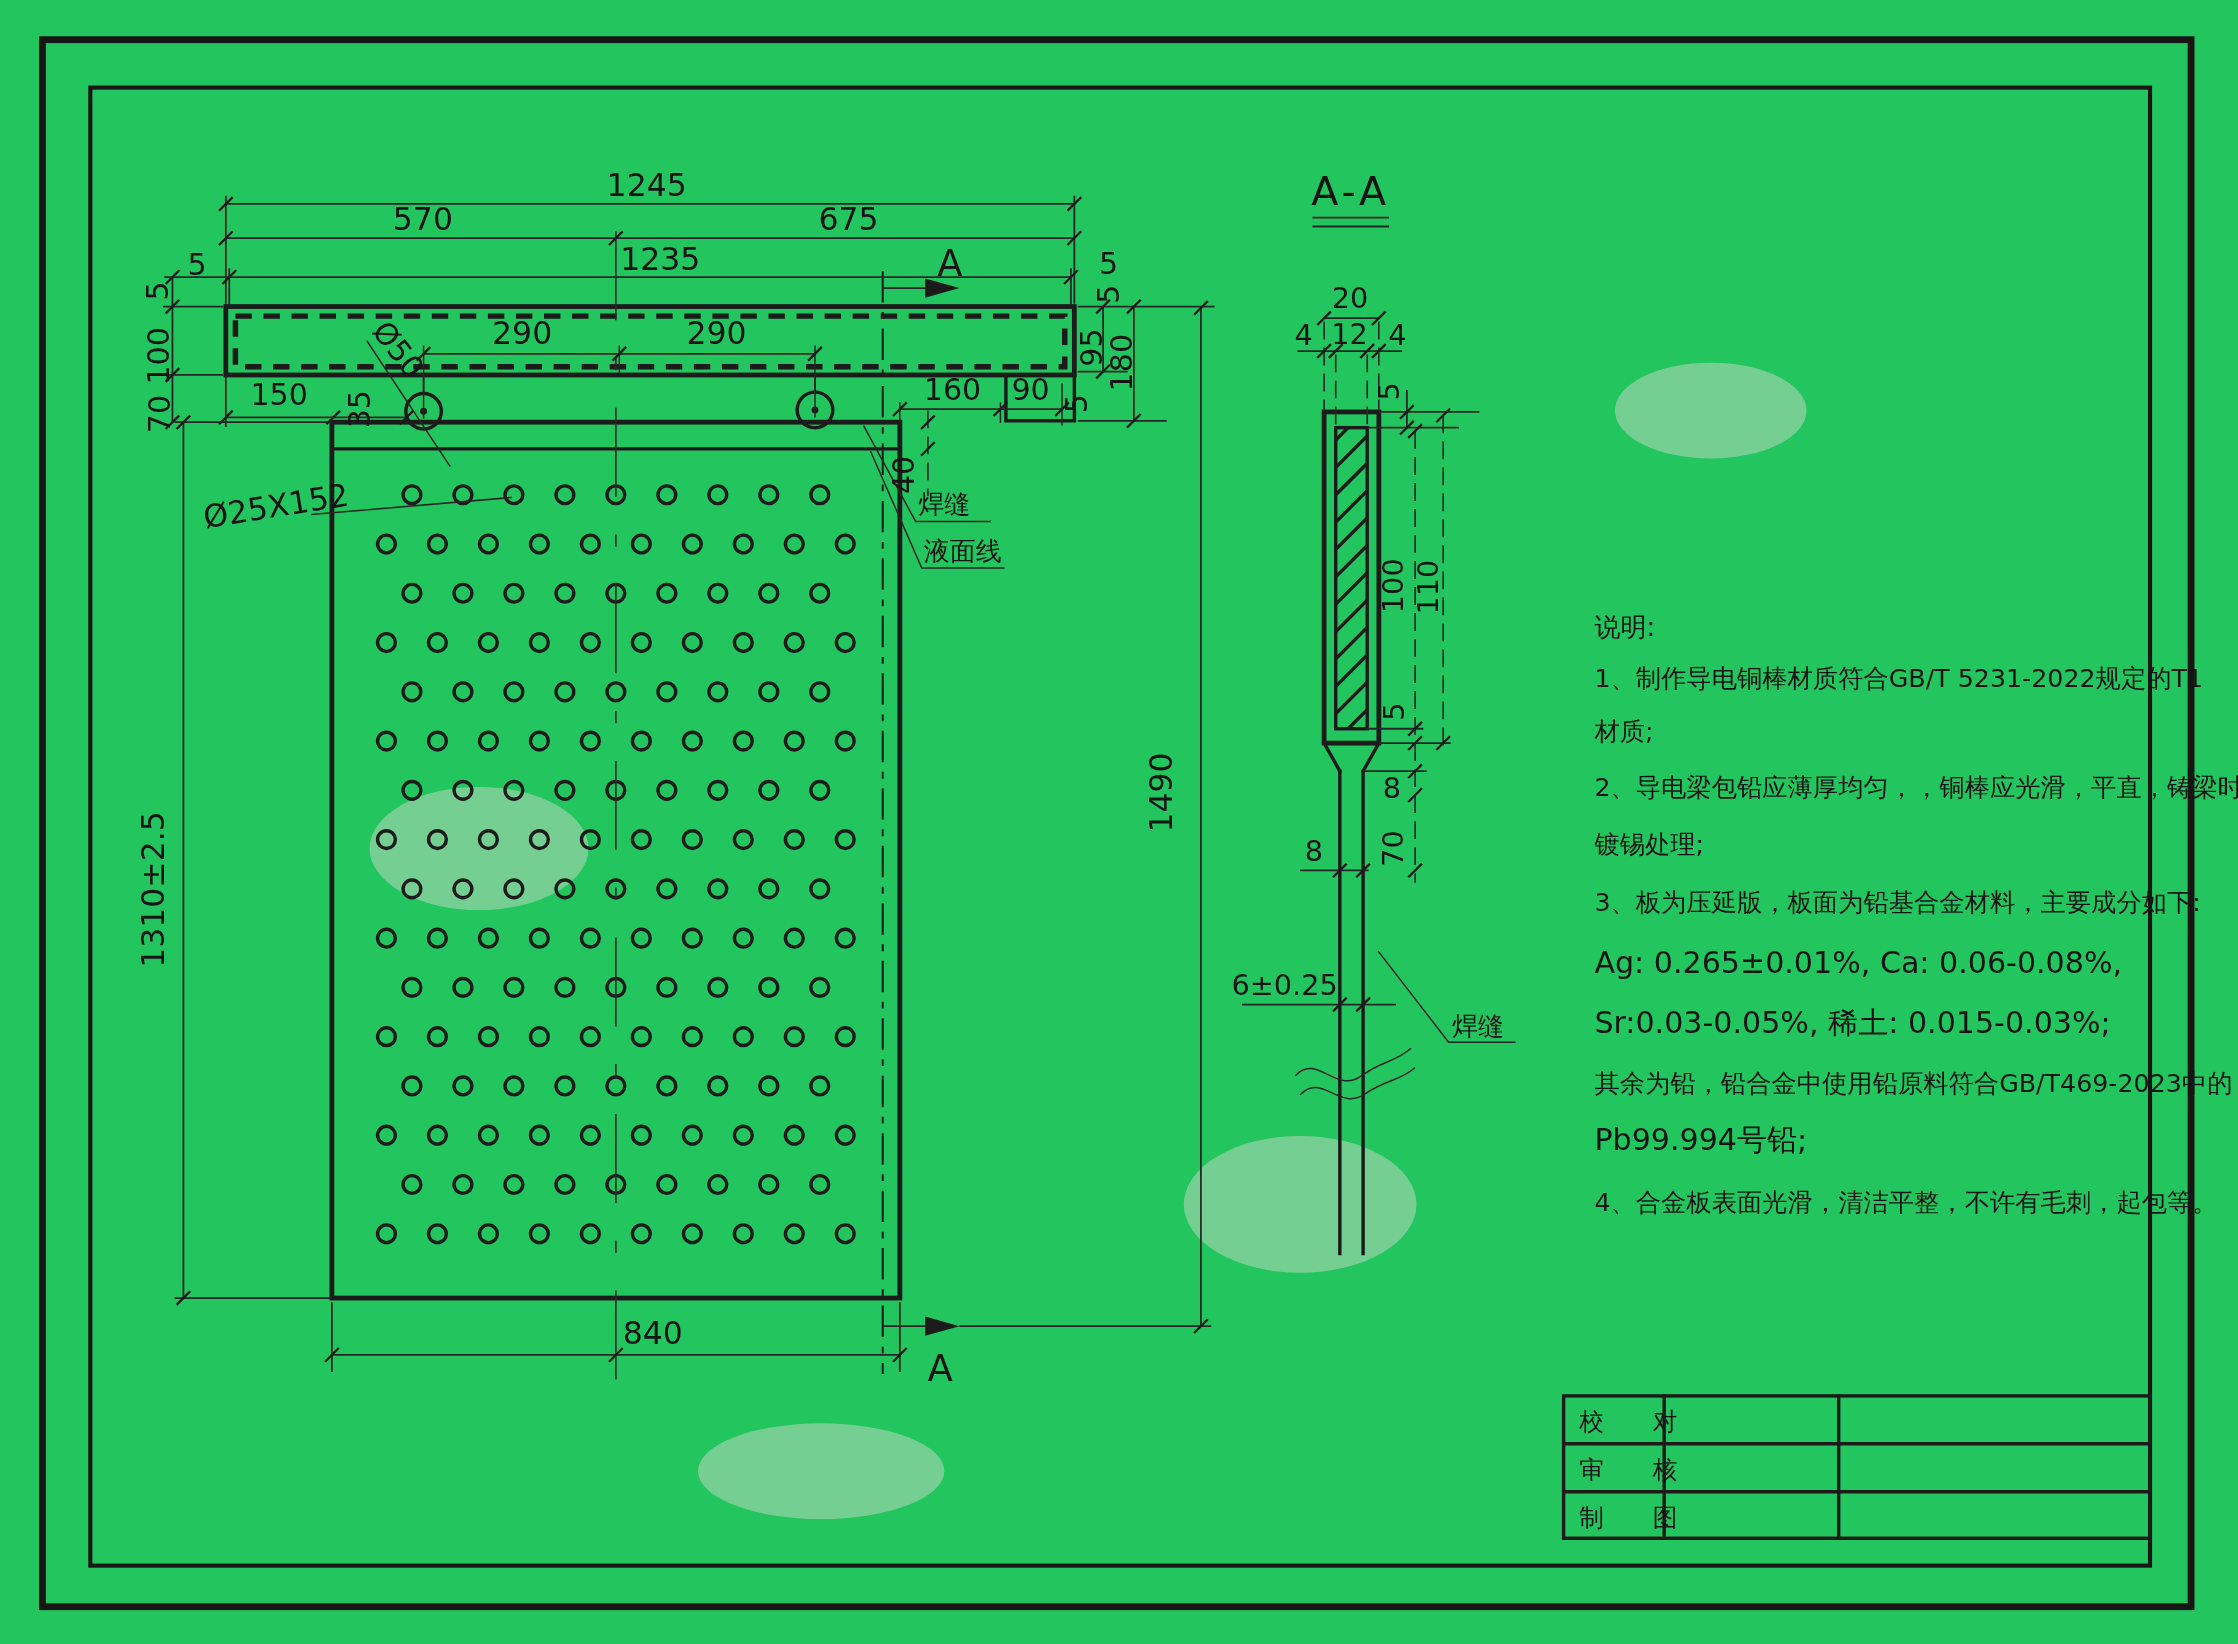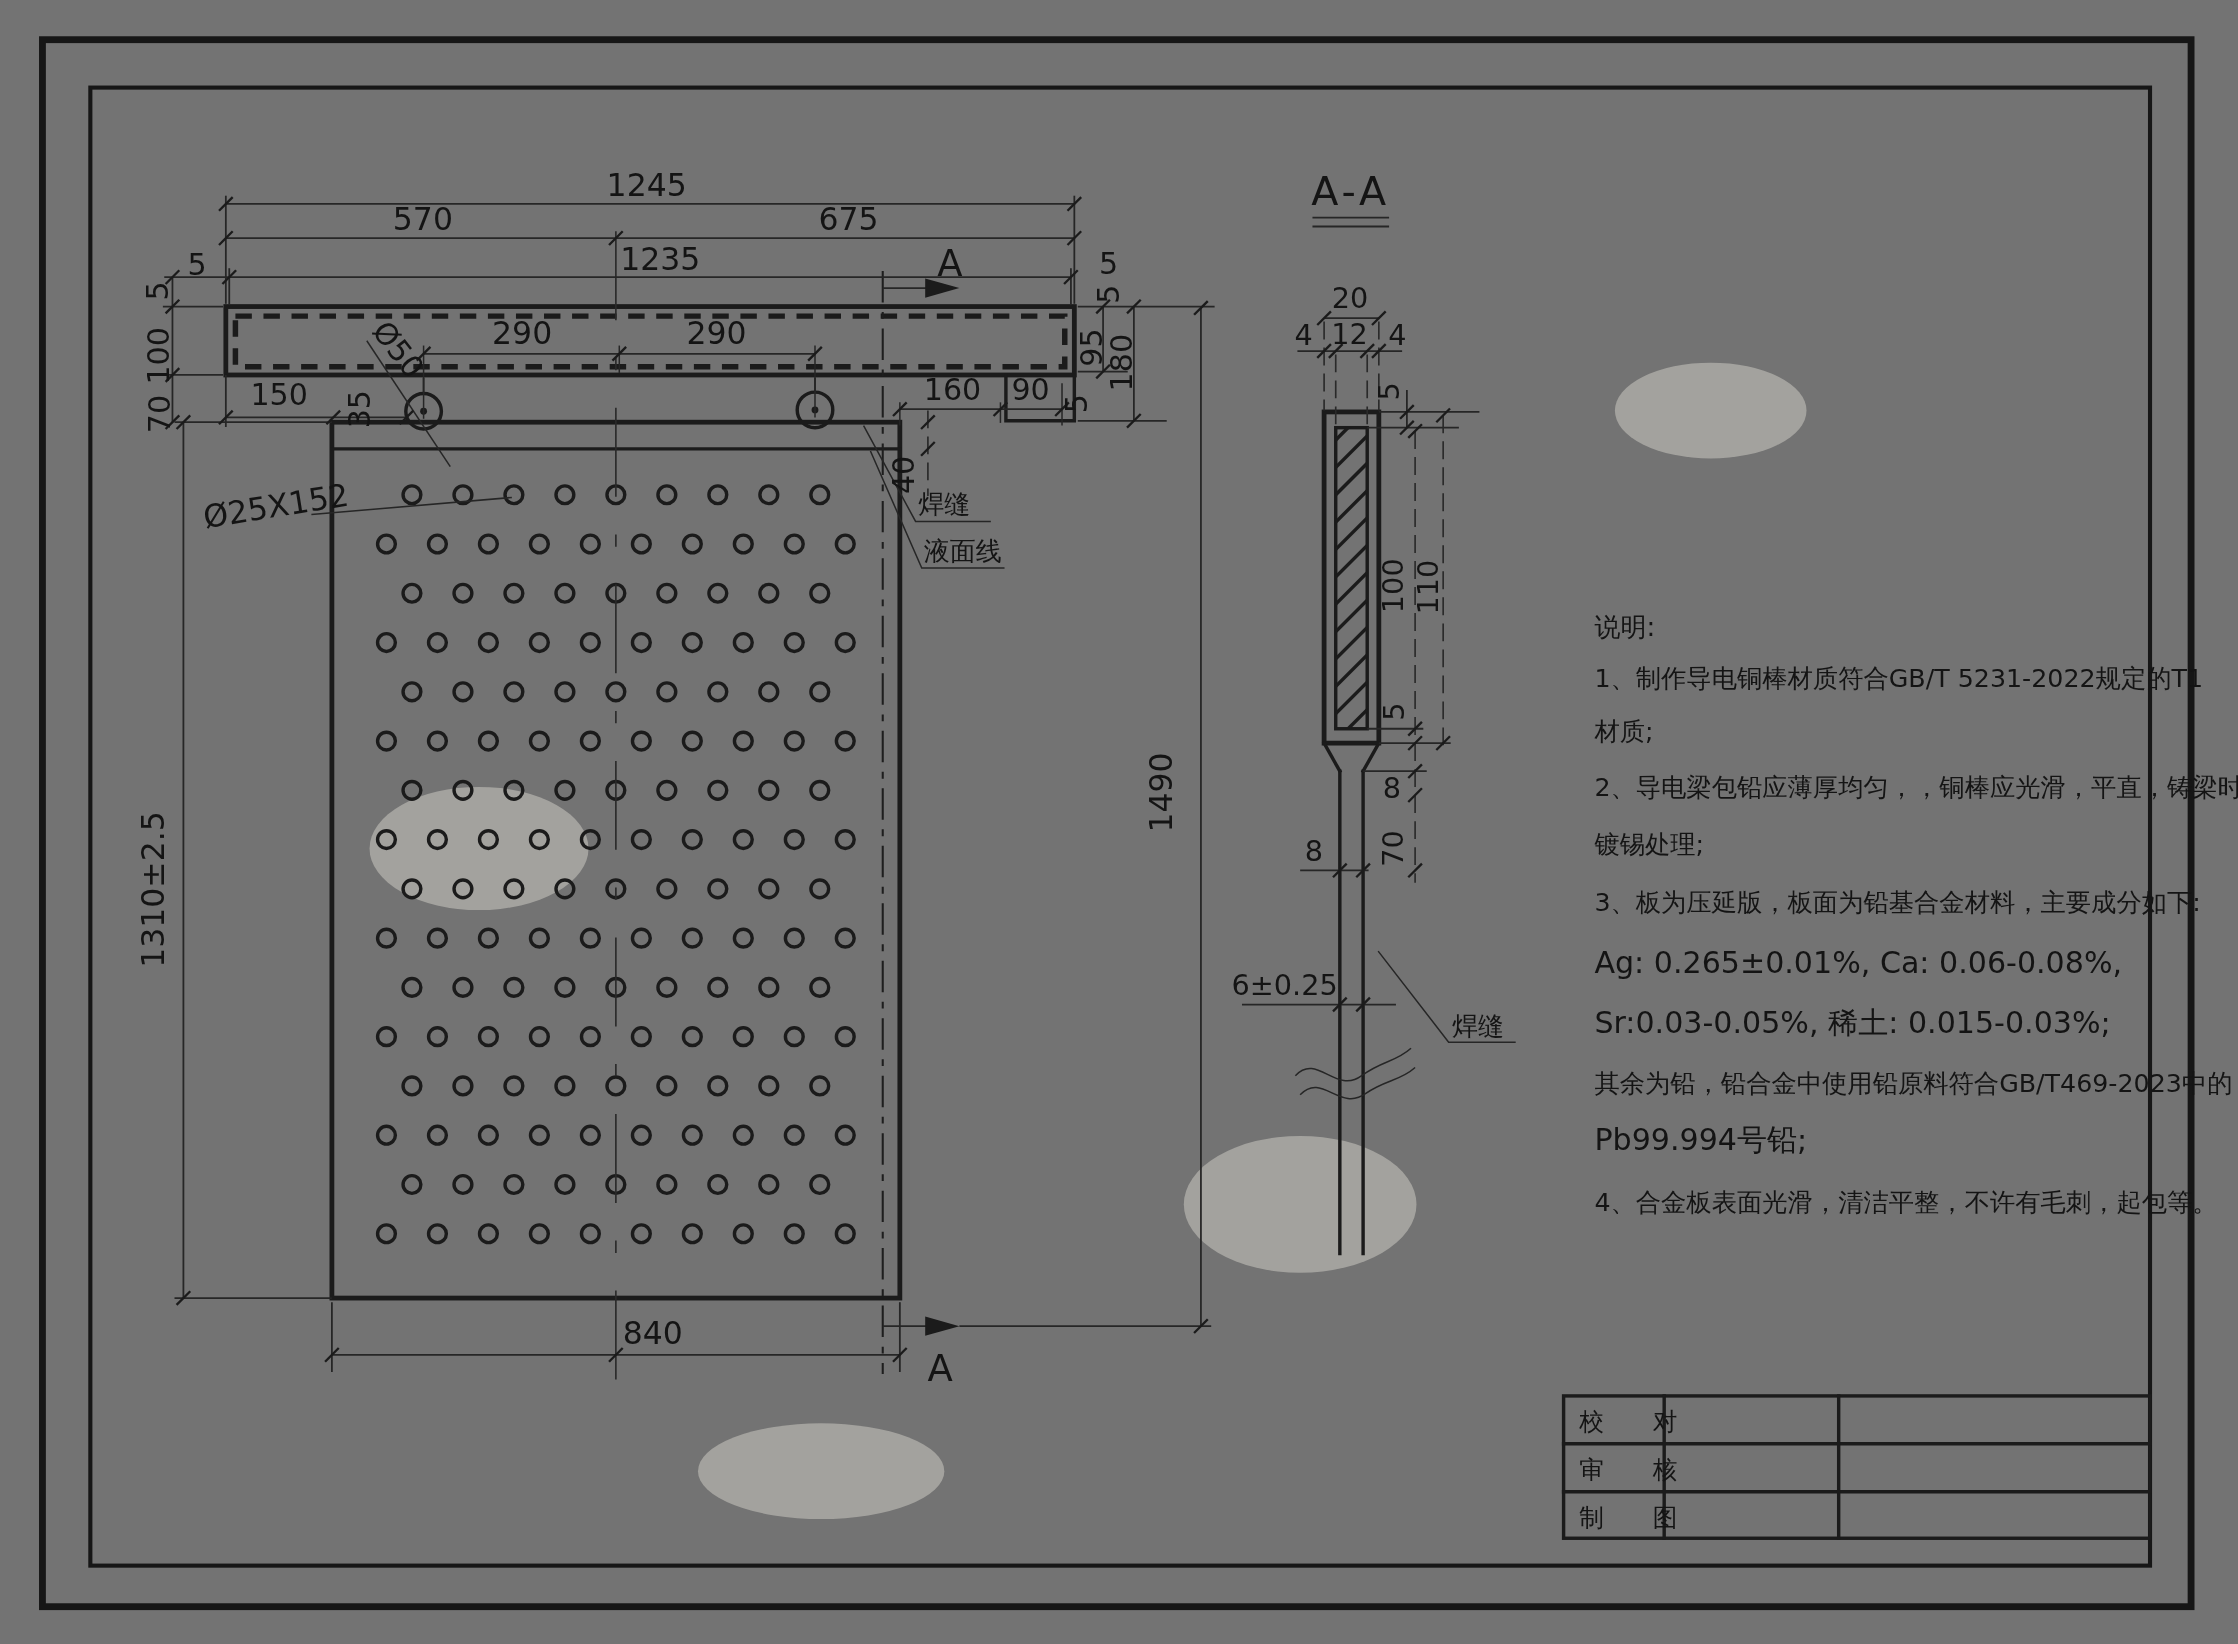--- a/index.html
+++ b/index.html
@@ -1,16 +1,16 @@
 <!DOCTYPE html>
 <html style="font-size:11px"><head>
 <meta charset="utf-8">
 <style>
   html,body{margin:0;padding:0;background:#e9e7e2;}
-  .page{width:2239px;height:1645px;background:#737373;position:relative;overflow:hidden;
+  .page{width:2239px;height:1645px;background:#22c55e;position:relative;overflow:hidden;
         font-family:"DejaVu Sans",sans-serif;}
   svg{position:absolute;left:0;top:0;}
   .ln   {stroke:#1b1b1b;stroke-width:7;fill:none;stroke-linecap:square;}
   .ln2  {stroke:#1b1b1b;stroke-width:5;fill:none;stroke-linecap:square;}
   .thin {stroke:#262626;stroke-width:2.6;fill:none;}
   .thin2{stroke:#262626;stroke-width:2.2;fill:none;}
   .dashh{stroke:#1b1b1b;stroke-width:8;fill:none;stroke-dasharray:24 17;}
   .dashd{stroke:#2a2a2a;stroke-width:2.4;fill:none;stroke-dasharray:26 12;}
   .cdash{stroke:#2a2a2a;stroke-width:2.4;fill:none;stroke-dasharray:130 55 18 55;}
   .cut  {stroke:#1e1e1e;stroke-width:3;fill:none;stroke-dasharray:46 14 10 14;}

